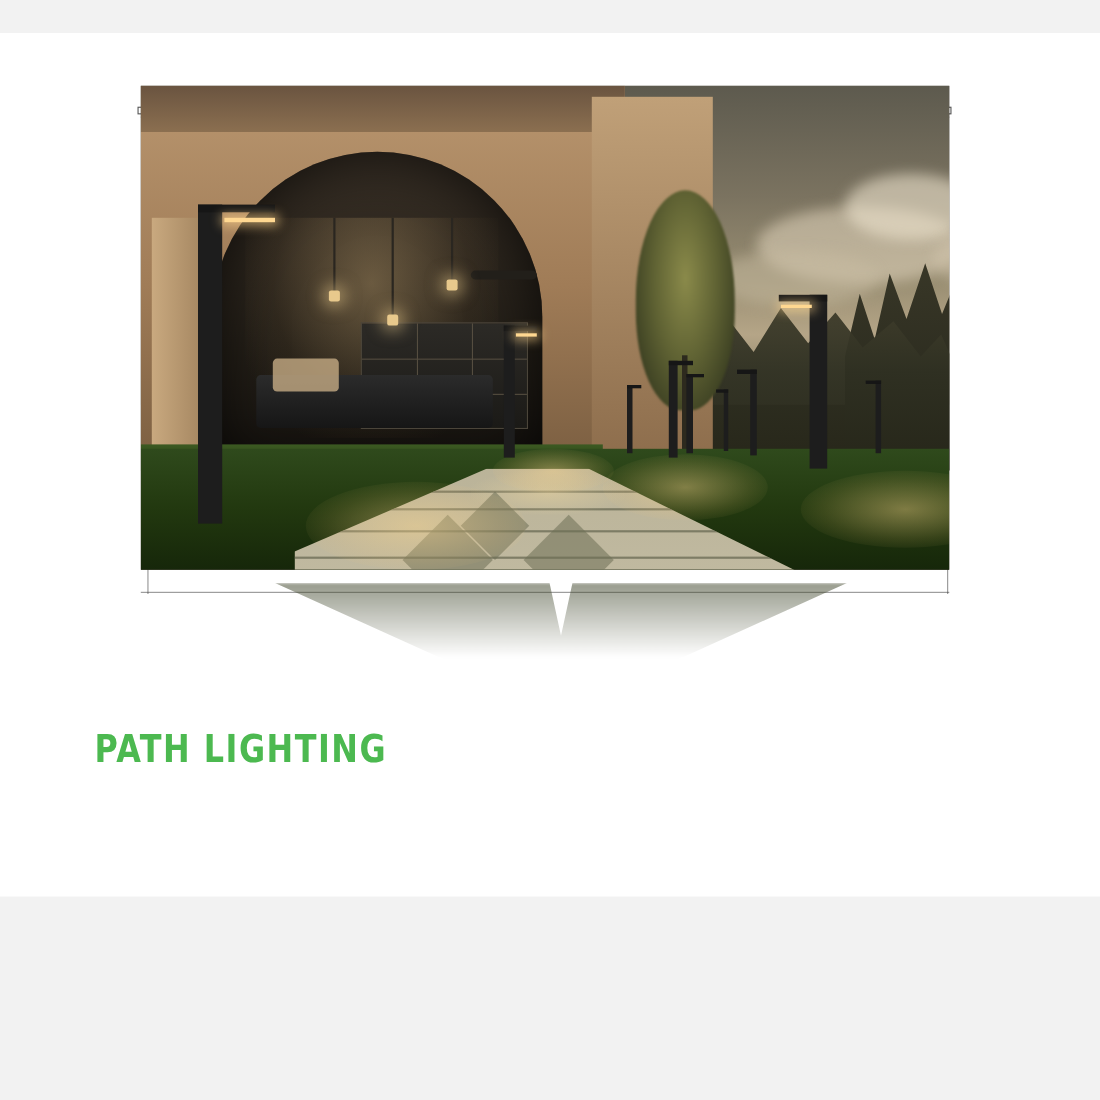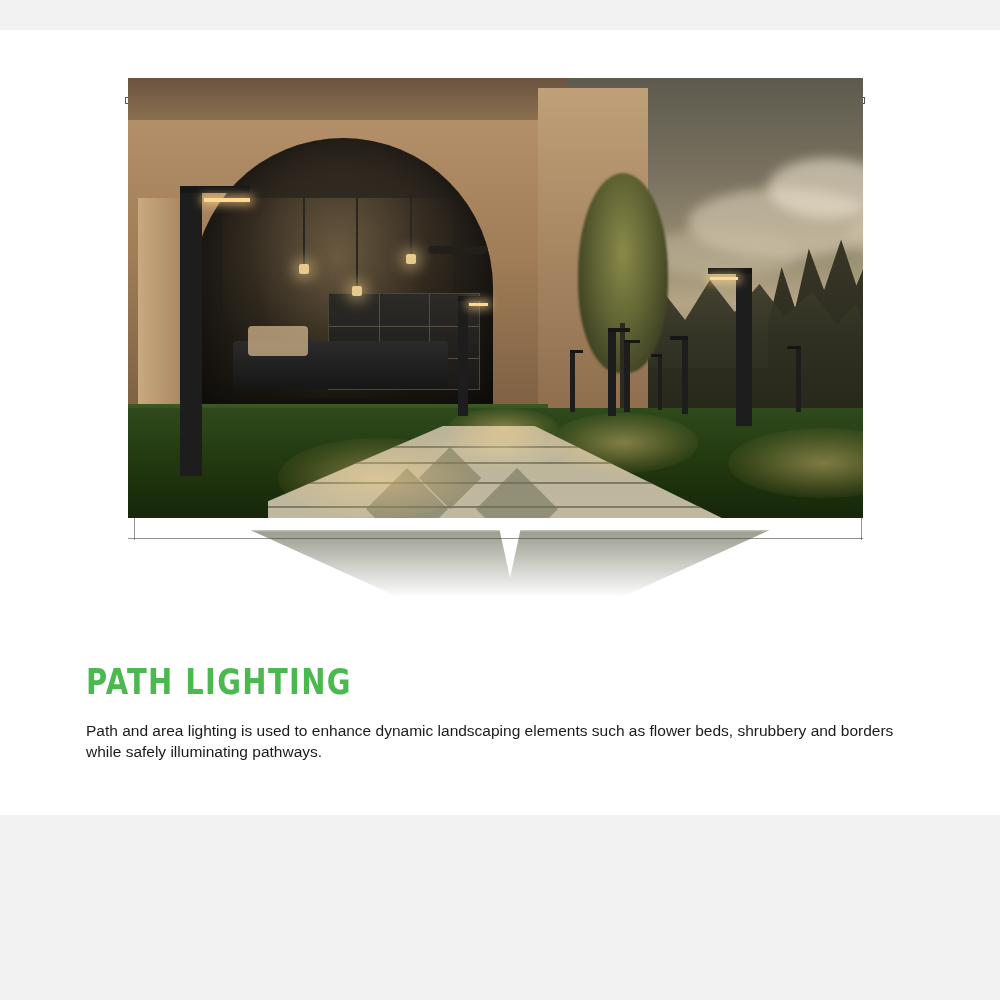--- a/index.html
+++ b/index.html
@@ -460,17 +460,16 @@
       <div class="bollard" style="left:530px; top:276px; width:4px; height:56px;">
         <div class="head" style="width:11px; left:-7px; height:3px;"></div>
       </div>
     </div>
 
     <div class="ground-shadow"></div>
   </div>
 
   <div class="content">
     <h1 class="headline">PATH LIGHTING</h1>
-    <p class="body-text">Path and area lighting is used to enhance dynamic landscaping elements such as flower beds, shrubbery and borders while safely illuminating pathways.</p>
   </div>
 
 
 </div>
 
 </body></html>

